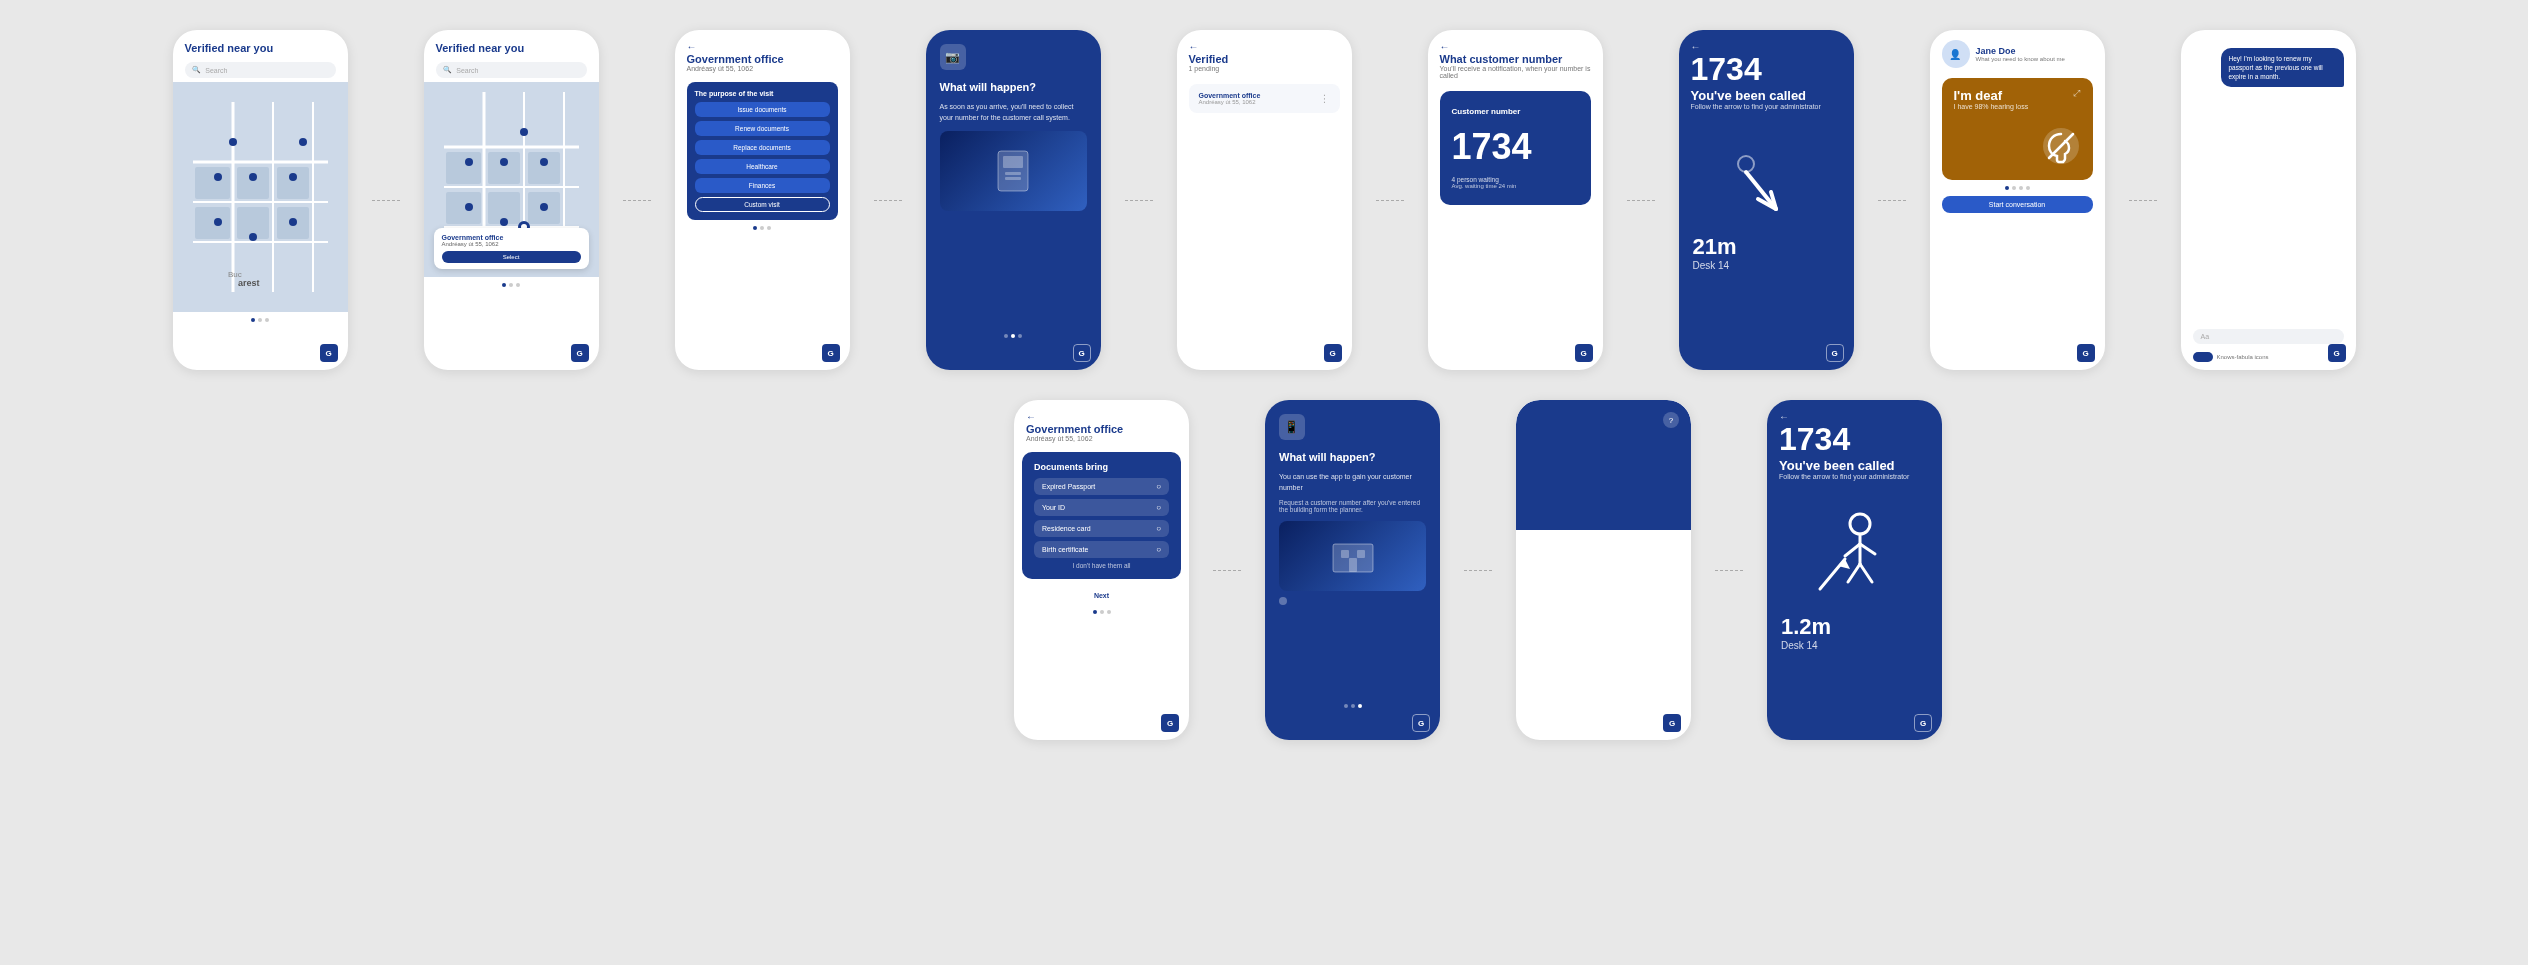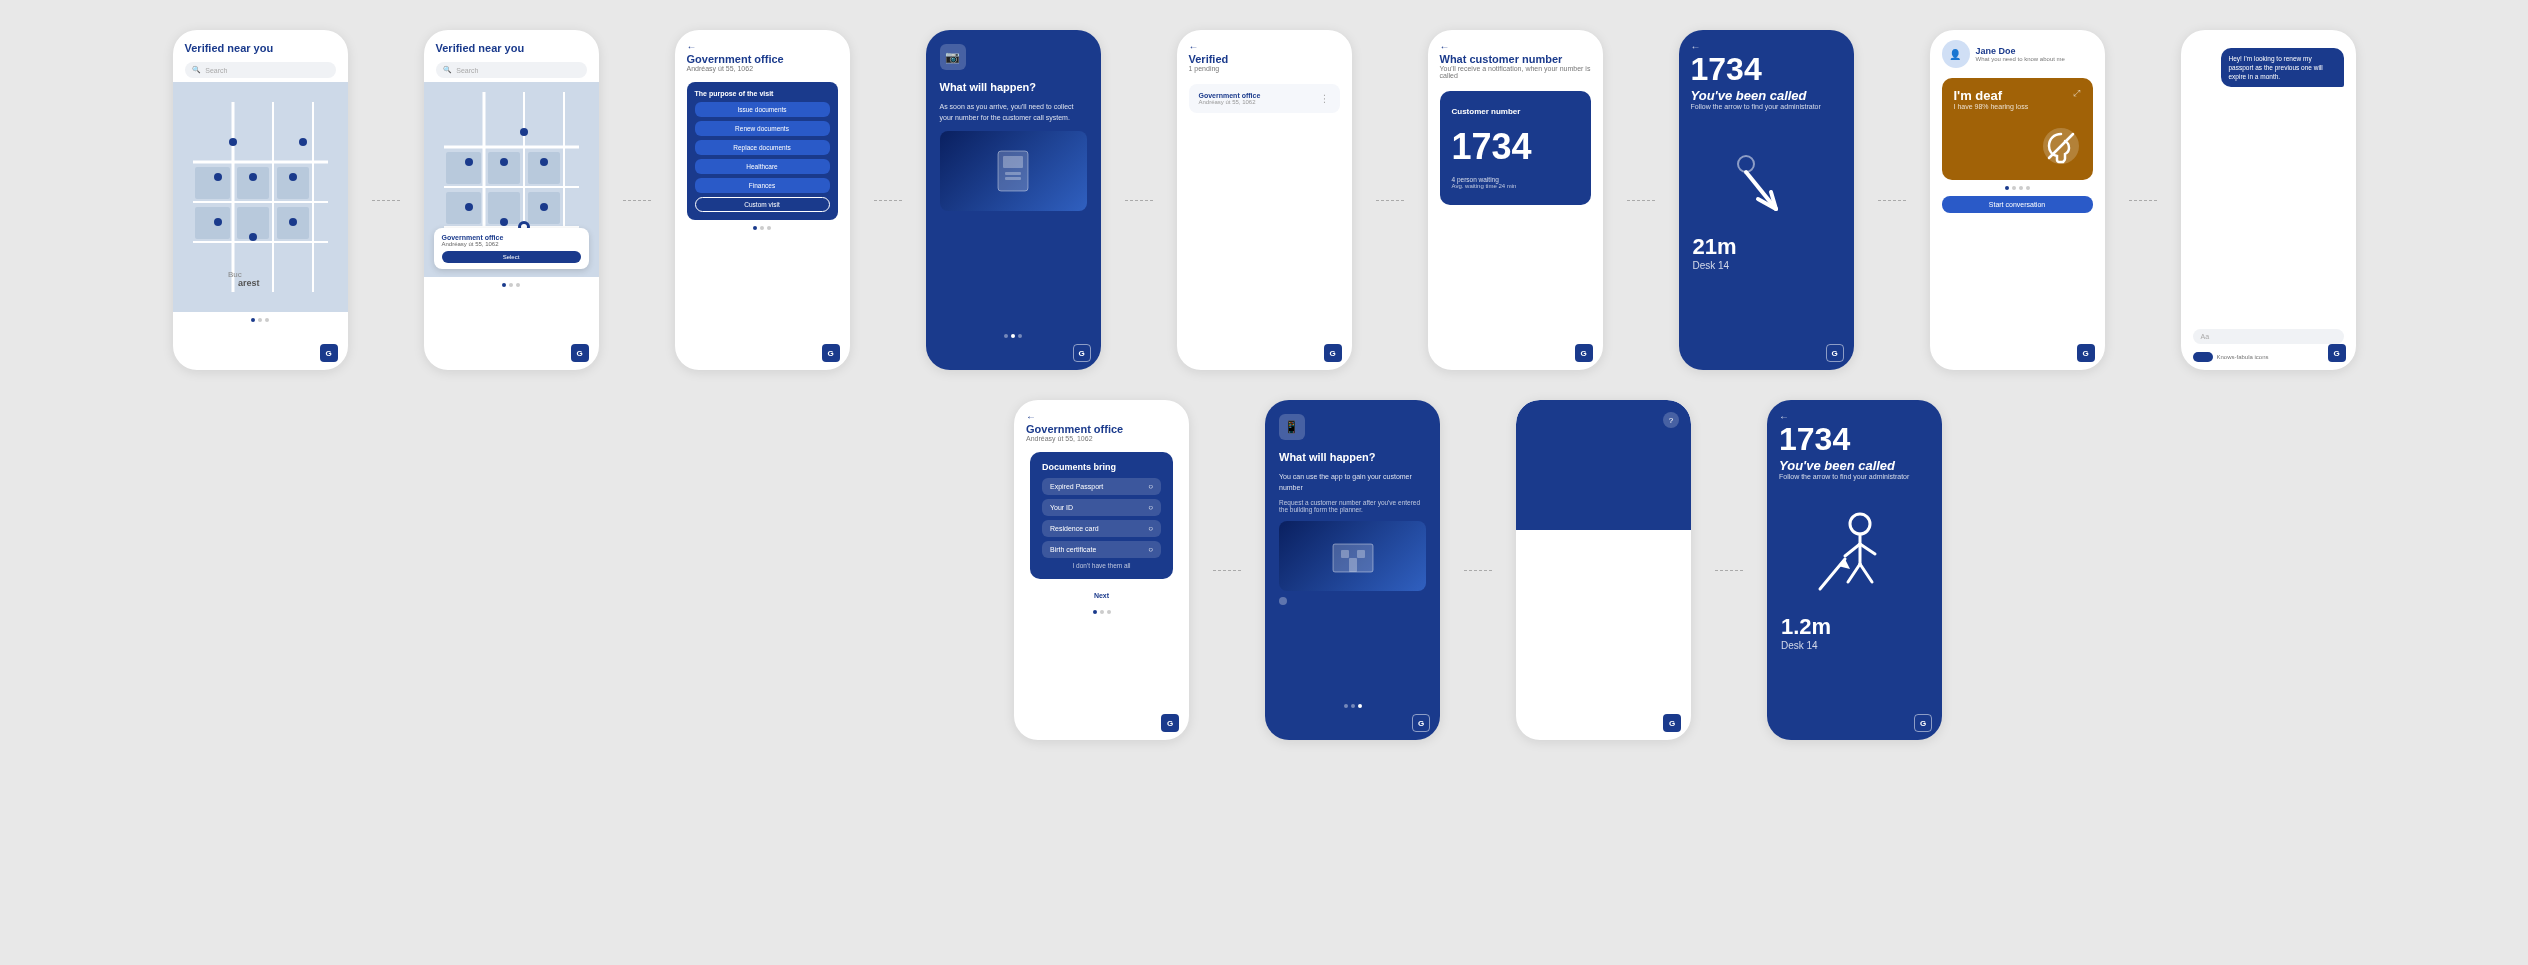--- a/index.html
+++ b/index.html
@@ -193,21 +193,21 @@
       padding: 16px 12px;
       text-align: left;
     }
     .cn-label { font-size: 8px; font-weight: 600; color: #fff; margin-bottom: 10px; }
     .cn-number { font-size: 36px; font-weight: 700; color: #fff; }
     .cn-waiting { font-size: 6.5px; color: rgba(255,255,255,0.8); margin-top: 8px; }
     .cn-avg { font-size: 6px; color: rgba(255,255,255,0.7); }
 
     
     .called-number { font-size: 32px; font-weight: 700; color: #fff; margin-bottom: 0; }
-    .called-title { font-size: 13px; font-weight: 700; color: #fff; font-style: italic; }
+    .called-title { font-size: 13px; font-weight: 700; color: #fff; }
     .called-sub { font-size: 7px; color: rgba(255,255,255,0.8); margin-bottom: 10px; }
     .called-time { font-size: 22px; font-weight: 700; color: #fff; }
     .called-desk { font-size: 10px; color: rgba(255,255,255,0.8); }
 
     
     .avatar-row {
       display: flex; align-items: center; gap: 6px;
       padding: 10px 12px 4px;
     }
     .avatar-circle {
@@ -268,21 +268,21 @@
       width: 20px; height: 10px;
       background: #1a3a8c;
       border-radius: 5px;
       position: relative;
     }
 
     
     .docs-box {
       background: #1a3a8c;
       border-radius: 10px;
-      margin: 6px 16px;
+      margin: 6px 8px;
       padding: 10px 12px;
     }
     .docs-title { font-size: 9px; font-weight: 700; color: #fff; margin-bottom: 6px; }
     .doc-item {
       background: rgba(255,255,255,0.15);
       border-radius: 6px;
       padding: 4px 8px;
       margin-bottom: 4px;
       font-size: 7px;
       color: #fff;

